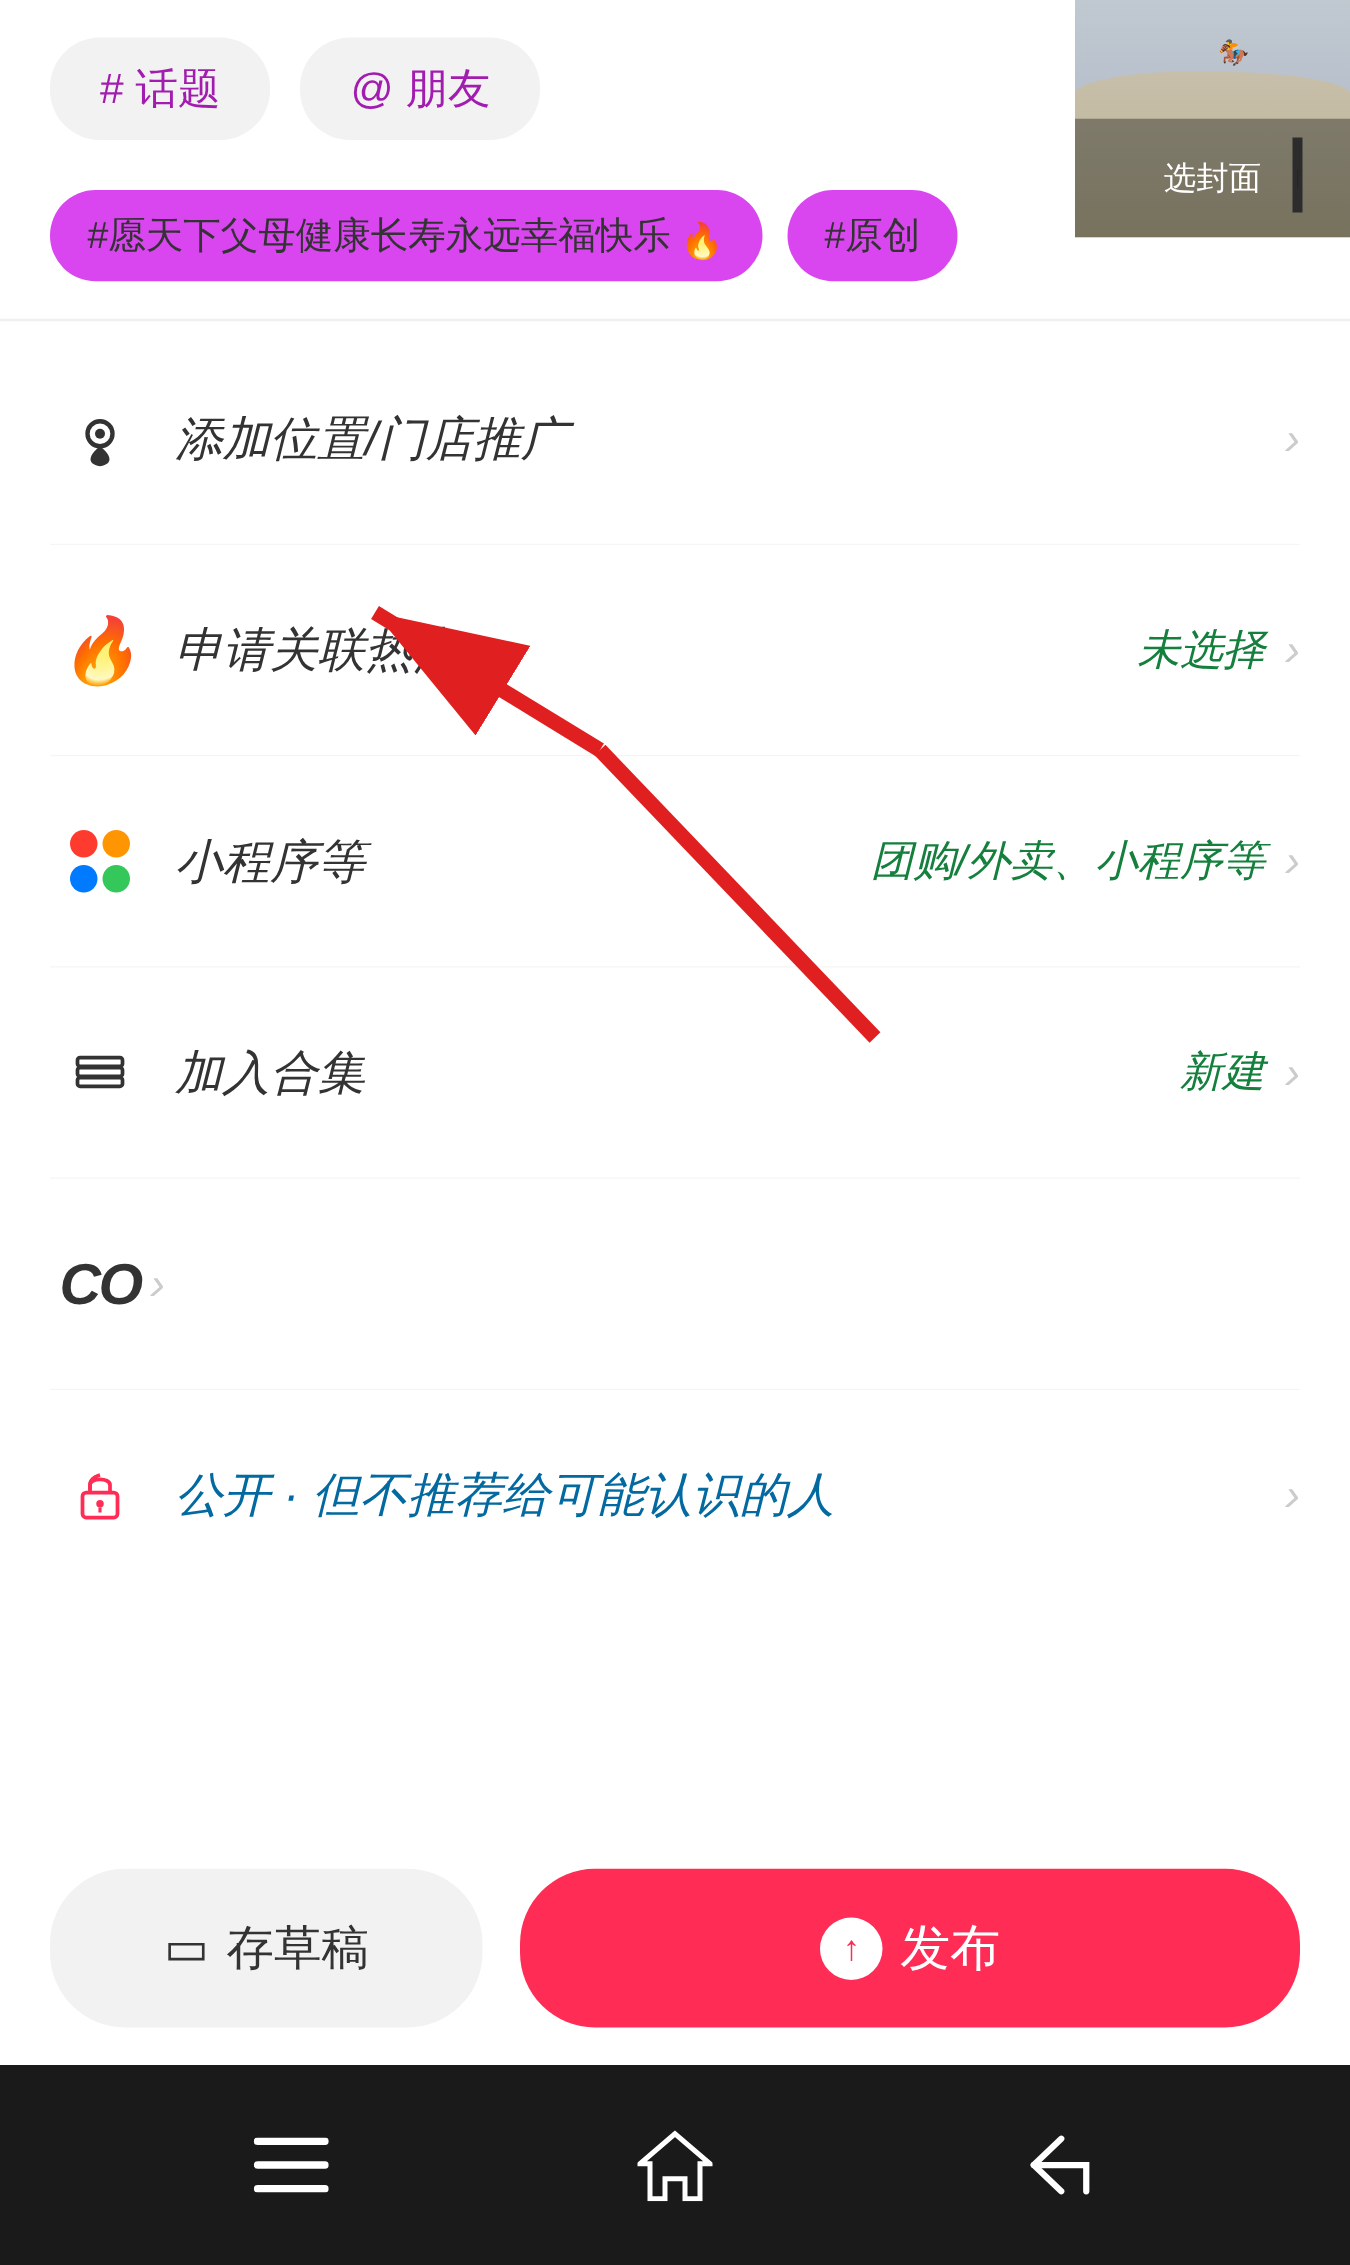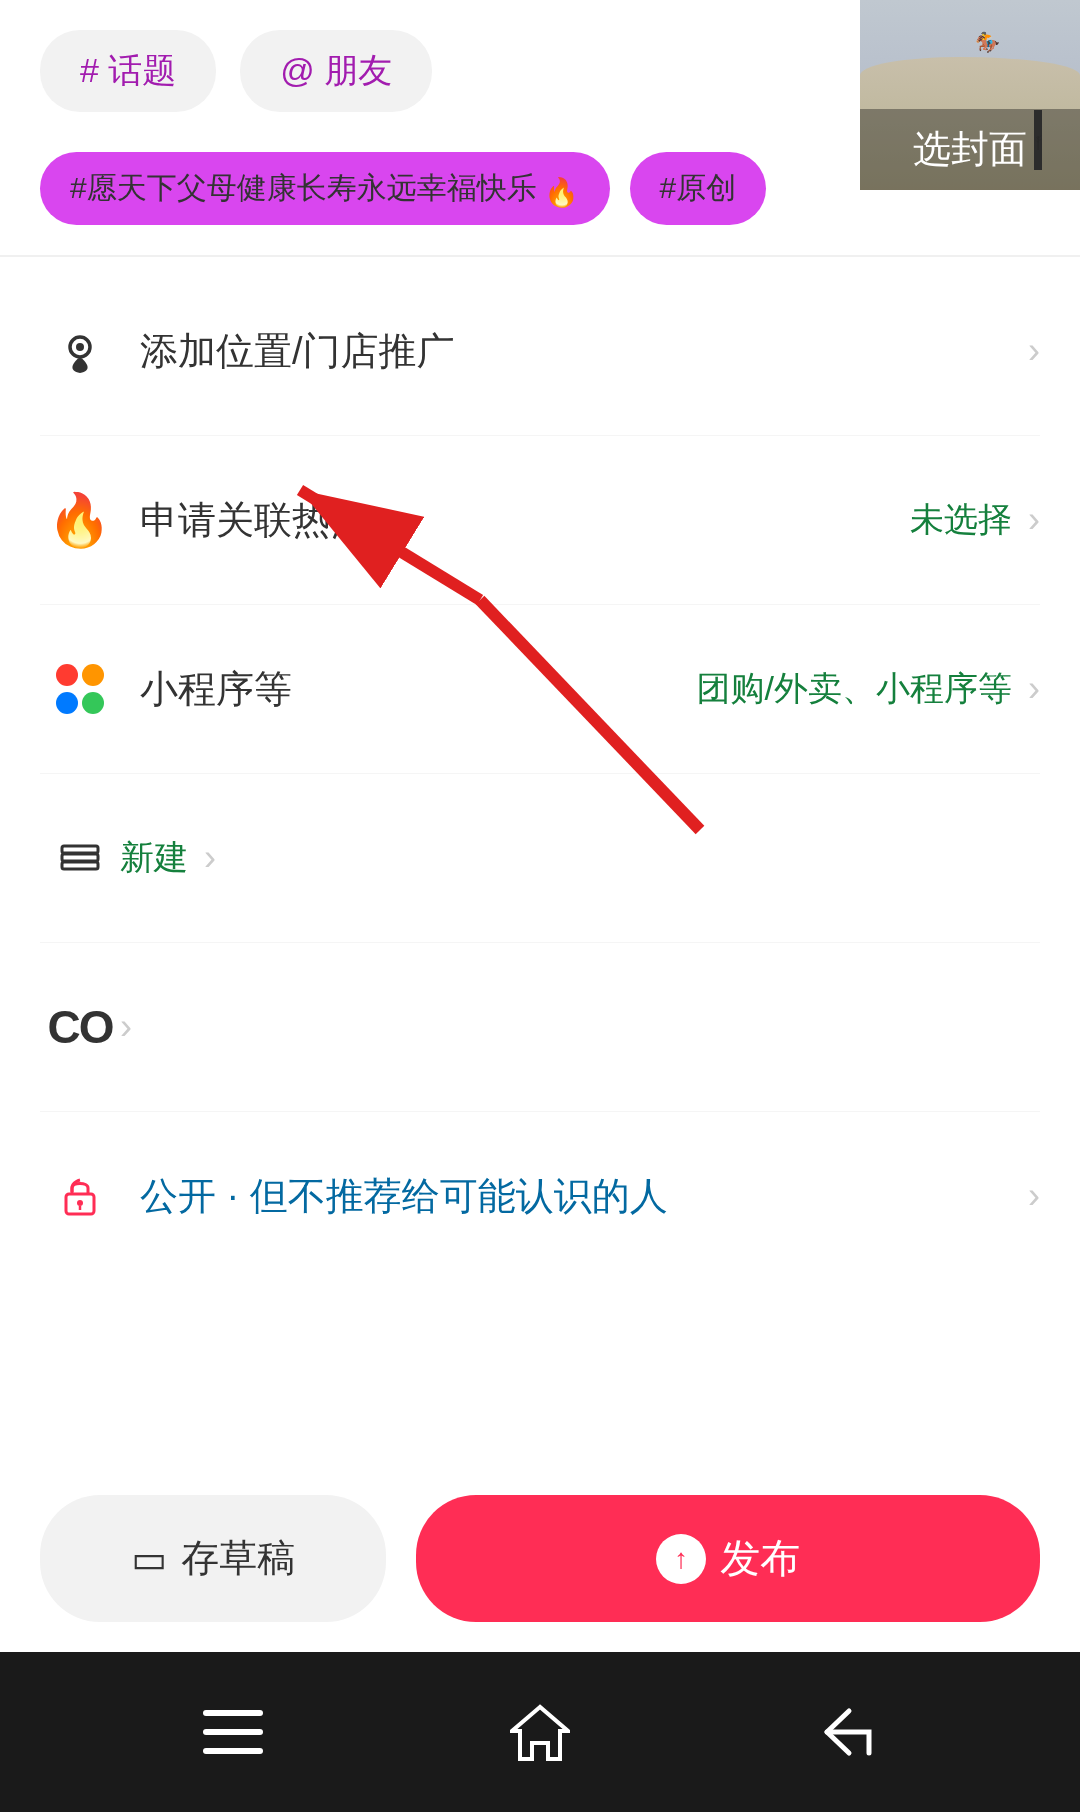--- a/index.html
+++ b/index.html
@@ -88,22 +88,22 @@
     }
 
     .cover-label {
       position: absolute;
       bottom: 0;
       left: 0;
       right: 0;
       background: rgba(0,0,0,0.35);
       color: #fff;
       text-align: center;
-      padding: 15px 0;
-      font-size: 38px;
+      padding: 30px 0;
+      font-size: 26px;
     }
 
     
     .topics-row {
       padding: 20px 40px;
       display: flex;
       gap: 20px;
       overflow: hidden;
     }
 
@@ -127,20 +127,21 @@
     
     .divider {
       height: 2px;
       background: #f0f0f0;
       margin: 10px 0;
     }
 
     
     .menu-list {
       padding: 0 40px;
+      font-style: italic;
     }
 
     .menu-item {
       display: flex;
       align-items: center;
       padding: 44px 0;
       border-bottom: 1px solid #f5f5f5;
       cursor: pointer;
     }
 
@@ -360,20 +361,21 @@
   </div>
 
   <div class="menu-item">
     <div class="menu-icon">
       <svg width="52" height="52" viewBox="0 0 52 52" fill="none">
         <rect x="8" y="30" width="36" height="7" rx="2" fill="none" stroke="#333" stroke-width="3"></rect>
         <rect x="8" y="22" width="36" height="7" rx="2" fill="none" stroke="#333" stroke-width="3"></rect>
         <rect x="8" y="14" width="36" height="7" rx="2" fill="none" stroke="#333" stroke-width="3"></rect>
       </svg>
     </div>
+    <span class="menu-text">加入合集</span>
     <span class="menu-value">新建</span>
     <span class="menu-arrow">›</span>
   </div>
 
   <div class="menu-item">
     <div class="menu-icon">
       <span class="menu-icon-co">CO</span>
     </div>
     <span class="menu-arrow">›</span>
   </div>

